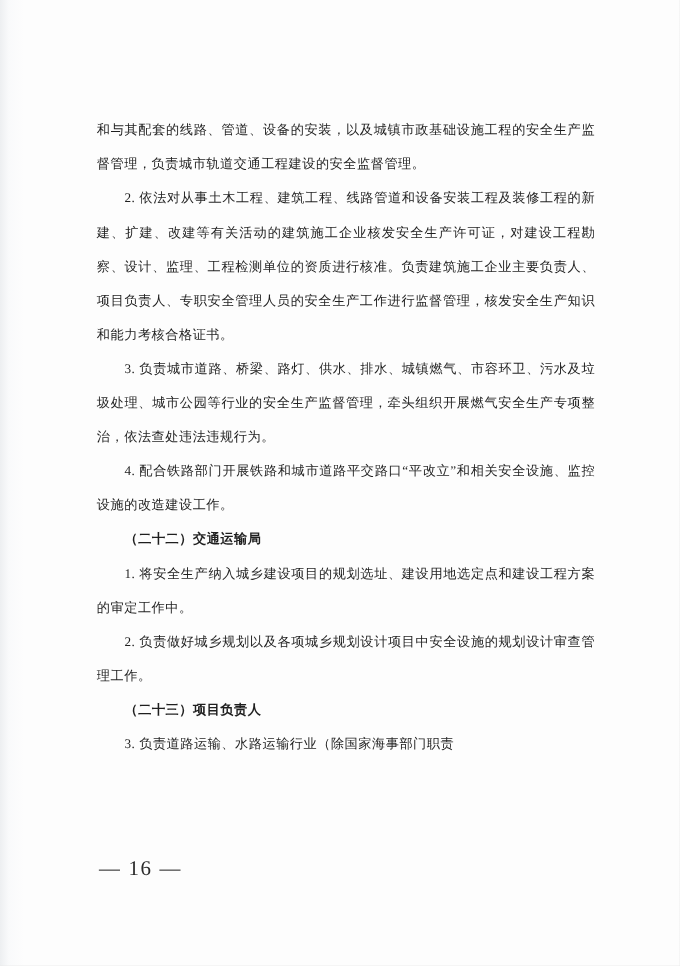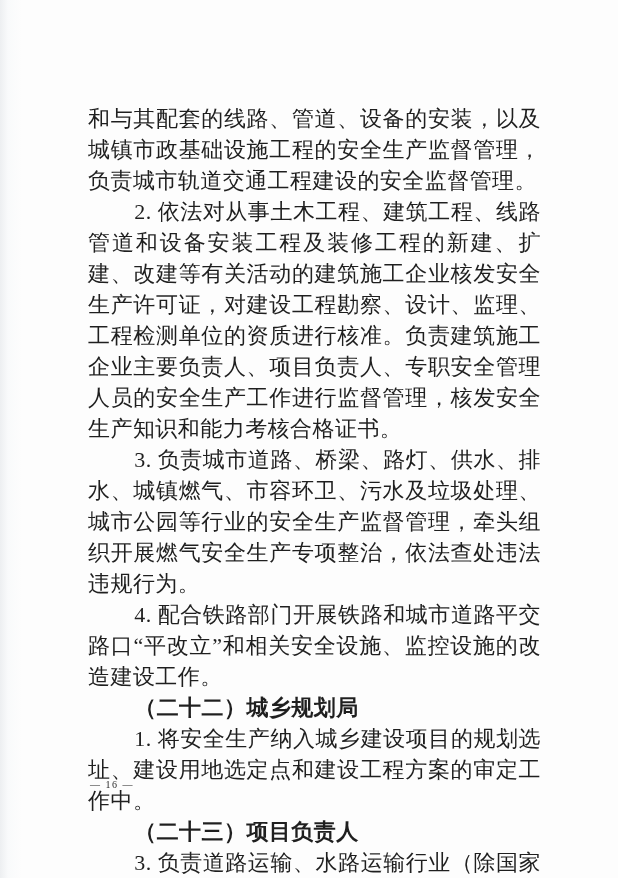--- a/index.html
+++ b/index.html
@@ -18,51 +18,52 @@
     color: #1f1f1f;
   }
   .text-block {
     position: absolute;
     left: 88px;
     top: 103px;
     width: 453px;
   }
   .text-block p {
     margin: 0;
-    font-size: 22px;
+    font-size: 12px;
     line-height: 31px;
     letter-spacing: 0.45px;
     text-align: justify;
     text-align-last: left;
     word-break: break-all;
   }
   .text-block p.indented {
     text-indent: 2.1em;
   }
   .text-block p.heading {
     font-weight: bold;
     text-indent: 2.1em;
   }
   .page-number {
     position: absolute;
     left: 90px;
     top: 779px;
-    font-size: 10px;
+    font-size: 19px;
     letter-spacing: 1.5px;
     color: #2a2a2a;
   }
 </style>
 </head>
 <body>
 
 <div class="page">
   <div class="text-block">
     <p>和与其配套的线路、管道、设备的安装，以及城镇市政基础设施工程的安全生产监督管理，负责城市轨道交通工程建设的安全监督管理。</p>
     <p class="indented">2. 依法对从事土木工程、建筑工程、线路管道和设备安装工程及装修工程的新建、扩建、改建等有关活动的建筑施工企业核发安全生产许可证，对建设工程勘察、设计、监理、工程检测单位的资质进行核准。负责建筑施工企业主要负责人、项目负责人、专职安全管理人员的安全生产工作进行监督管理，核发安全生产知识和能力考核合格证书。</p>
     <p class="indented">3. 负责城市道路、桥梁、路灯、供水、排水、城镇燃气、市容环卫、污水及垃圾处理、城市公园等行业的安全生产监督管理，牵头组织开展燃气安全生产专项整治，依法查处违法违规行为。</p>
     <p class="indented">4. 配合铁路部门开展铁路和城市道路平交路口“平改立”和相关安全设施、监控设施的改造建设工作。</p>
-    <p class="heading">（二十二）城乡规划局</p>
+    <p class="heading">（二十二）交通运输局</p>
     <p class="indented">1. 将安全生产纳入城乡建设项目的规划选址、建设用地选定点和建设工程方案的审定工作中。</p>
+    <p class="indented">2. 负责做好城乡规划以及各项城乡规划设计项目中安全设施的规划设计审查管理工作。</p>
     <p class="heading">（二十三）项目负责人</p>
     <p class="indented">3. 负责道路运输、水路运输行业（除国家海事部门职责</p>
   </div>
   <div class="page-number">— 16 —</div>
 </div>
 
 </body></html>

